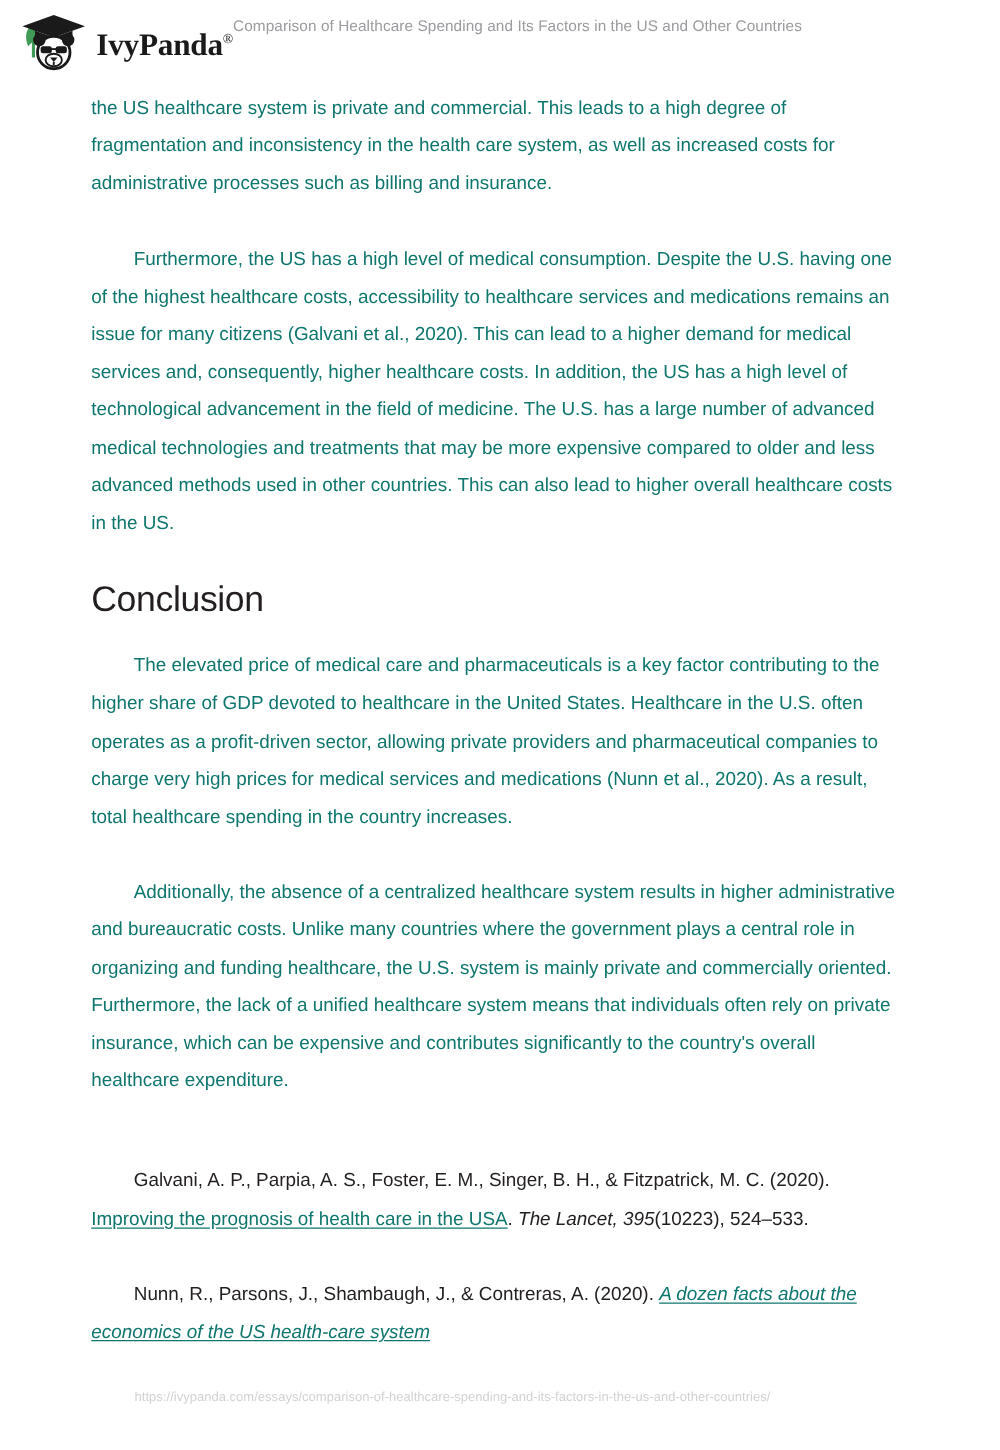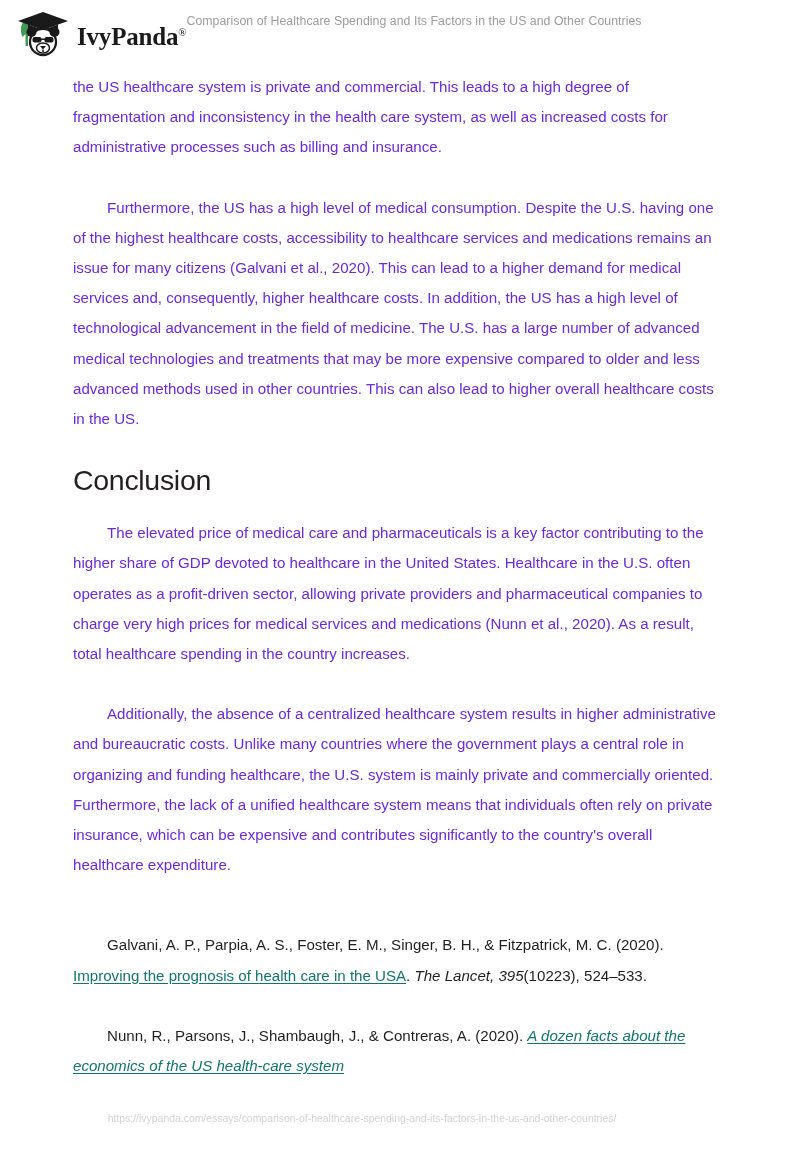--- a/index.html
+++ b/index.html
@@ -73,21 +73,21 @@
     position: absolute;
     left: 73px;
     top: 72px;
     width: 650px;
   }
   .para {
     font-size: 15.1px;
     line-height: 30.2px;
     text-align: left;
     margin: 0 0 0 0;
-    color: #6d28d9;
+    color: #0f766e;
     letter-spacing: 0.01px;
   }
   .para.indent {
     text-indent: 34px;
   }
   .gap-sm { height: 30px; }
   .gap-head-top { height: 29px; }
   .gap-head-bottom { height: 21px; }
 
   h2.section-heading {

